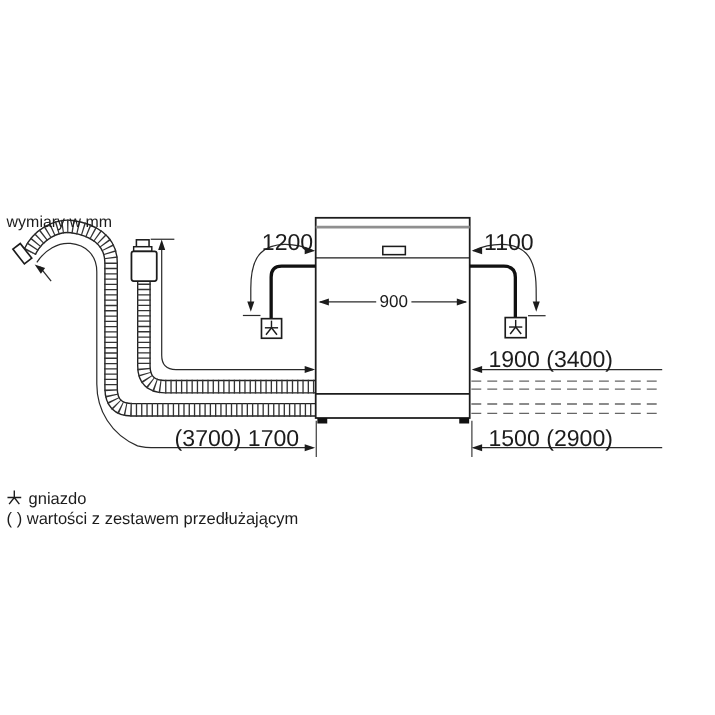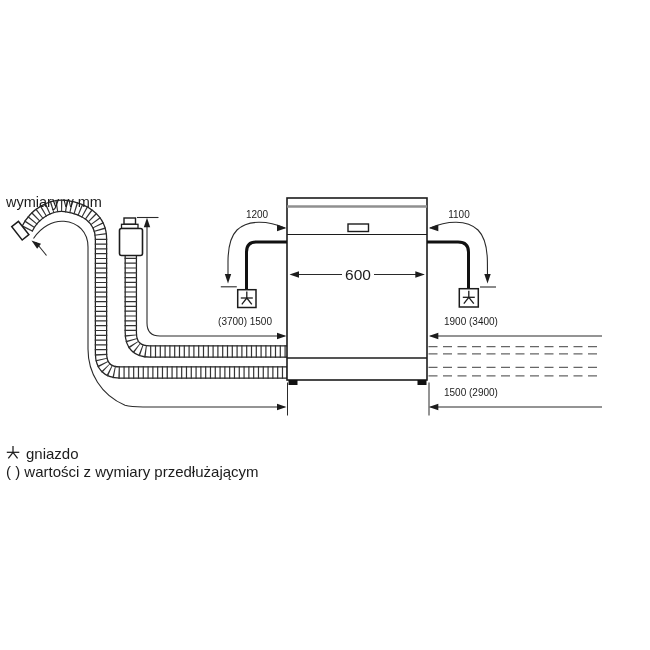--- a/index.html
+++ b/index.html
@@ -1,21 +1,21 @@
 <!DOCTYPE html>
 <html><head>
 <meta charset="utf-8">
 <style>
   html,body{margin:0;padding:0;background:#fff;}
   #stage{
     position:relative;width:650px;height:650px;background:#fff;overflow:hidden;
     font-family:"Liberation Sans","DejaVu Sans",sans-serif;color:#1c1c1c;
   }
   #drawing{position:absolute;left:0;top:0;}
-  .lbl{position:absolute;font-size:10px;line-height:1.1;white-space:nowrap;color:#1c1c1c;}
+  .lbl{position:absolute;font-size:21px;line-height:1.1;white-space:nowrap;color:#1c1c1c;}
   .lbl.center{text-align:center;}
   .lbl.right{text-align:right;}
   #title-label{font-size:14.5px;}
   #legend{position:absolute;left:0;top:0;}
   .legend-line{position:absolute;font-size:15px;white-space:nowrap;color:#1c1c1c;}
 </style>
 </head>
 <body>
 
 <div id="stage">
@@ -119,31 +119,31 @@
       <use href="#arr" transform="translate(286.5,407)"></use>
       <use href="#arr" transform="translate(31.5,240.5) rotate(217)"></use>
       <use href="#arr" transform="translate(428.8,407) rotate(180)"></use>
     </g>
   </svg>
 
   <div class="lbl" id="title-label" style="left:6px;top:163px;margin-top:32px;">wymiary w mm</div>
 
   <div class="lbl center" style="left:238px;top:209px;width:38px;">1200</div>
   <div class="lbl center" style="left:440px;top:209px;width:38px;">1100</div>
-  <div class="lbl center" style="left:342px;top:266px;width:32px;font-size:15.5px;">600</div>
-  <div class="lbl right" style="left:150px;top:315.5px;width:122px;">(3700) 1500</div>
+  <div class="lbl center" style="left:342px;top:266px;width:32px;font-size:15.5px;">900</div>
   <div class="lbl" style="left:444px;top:315.5px;">1900 (3400)</div>
+  <div class="lbl right" style="left:150px;top:386.5px;width:122px;">(3700) 1700</div>
   <div class="lbl" style="left:444px;top:386.5px;">1500 (2900)</div>
 
   <div id="legend">
     <svg width="26" height="20" viewBox="0 0 26 20" style="position:absolute;left:4px;top:441px;">
       <g stroke="#1c1c1c" stroke-width="1.25" fill="none">
         <line x1="9" y1="5" x2="9" y2="11.3"></line>
         <line x1="2.8" y1="11.3" x2="15.3" y2="11.3"></line>
         <line x1="9" y1="11.3" x2="4.3" y2="17.3"></line>
         <line x1="9" y1="11.3" x2="13.6" y2="17.3"></line>
       </g>
     </svg>
     <div class="legend-line" style="left:26px;top:445px;">gniazdo</div>
-    <div class="legend-line" style="left:6px;top:463px;">( ) wartości z wymiary przedłużającym</div>
+    <div class="legend-line" style="left:6px;top:463px;">( ) wartości z zestawem przedłużającym</div>
   </div>
 
 </div>
 
 </body></html>

